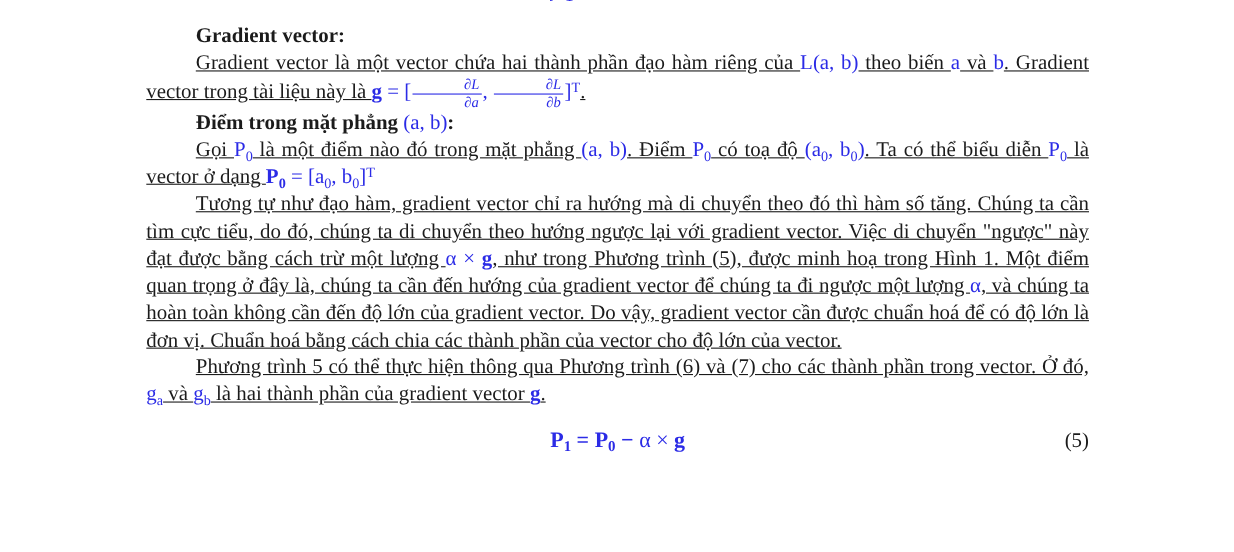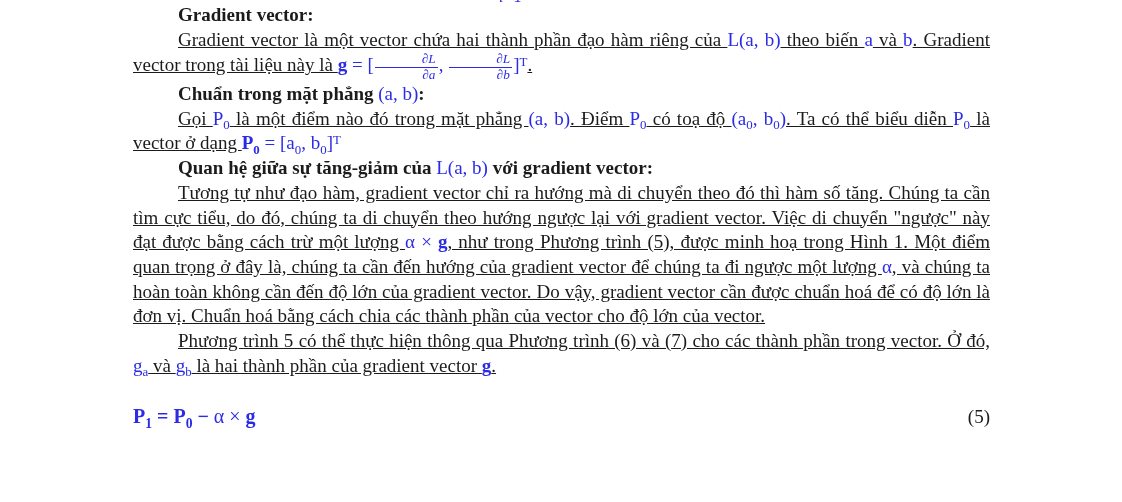--- a/index.html
+++ b/index.html
@@ -12,21 +12,21 @@
   body{
     background:var(--bg);
     overflow:hidden;
     position:relative;
     font-family:"Liberation Serif","DejaVu Serif",serif;
     color:var(--ink);
   }
   .page-column{
     position:absolute;
     left:133px;
-    top:3px;
+    top:21px;
     width:857px;
   }
   .para{
     font-size:19px;
     line-height:1.3;
     text-align:justify;
     text-indent:45px;
     color:var(--ink);
   }
   .heading{font-weight:700;}
@@ -46,23 +46,23 @@
     line-height:1.08;
     color:var(--math);
     font-style:italic;
     margin:0 1px;
   }
   .seg-frac .num{display:block;border-bottom:1.2px solid var(--math);padding:0 2px;}
   .seg-frac .den{display:block;padding:0 2px;}
   
   .equation{
     position:relative;
-    margin-top:26px;
+    margin-top:16px;
     width:100%;
-    text-align:left;
+    text-align:center;
     font-size:20px;
     line-height:1.25;
   }
   .eq-number{
     position:absolute;
     right:0;
     top:1px;
     color:var(--ink);
     font-size:19px;
     font-weight:400;
@@ -82,25 +82,24 @@
 <body>
 
 <span class="top-fragment">i=1</span>
 
 <div class="page-column">
 
   <p class="para heading"><span class="seg-b">Gradient vector:</span></p>
 
   <p class="para"><span class="seg-t">Gradient vector là một vector chứa hai thành phần đạo hàm riêng của </span><span class="seg-m">L(a, b)</span><span class="seg-t"> theo biến </span><span class="seg-m">a</span><span class="seg-t"> và </span><span class="seg-m">b</span><span class="seg-t">. Gradient vector trong tài liệu này là </span><span class="seg-mb">g</span><span class="seg-mo"> = [</span><span class="seg-frac"><span class="num">∂L</span><span class="den">∂a</span></span><span class="seg-mo">, </span><span class="seg-frac"><span class="num">∂L</span><span class="den">∂b</span></span><span class="seg-mo">]</span><span class="seg-m seg-sup">T</span><span class="seg-t">.</span></p>
 
-  <p class="para heading"><span class="seg-b">Chuẩn trong mặt phẳng </span><span class="seg-m">(a, b)</span><span class="seg-b">:</span></p>
+  <p class="para heading"><span class="seg-b">Điểm trong mặt phẳng </span><span class="seg-m">(a, b)</span><span class="seg-b">:</span></p>
 
   <p class="para"><span class="seg-t">Gọi </span><span class="seg-m">P</span><span class="seg-m seg-sub">0</span><span class="seg-t"> là một điểm nào đó trong mặt phẳng </span><span class="seg-m">(a, b)</span><span class="seg-t">. Điểm </span><span class="seg-m">P</span><span class="seg-m seg-sub">0</span><span class="seg-t"> có toạ độ </span><span class="seg-m">(a</span><span class="seg-m seg-sub">0</span><span class="seg-m">, b</span><span class="seg-m seg-sub">0</span><span class="seg-m">)</span><span class="seg-t">. Ta có thể biểu diễn </span><span class="seg-m">P</span><span class="seg-m seg-sub">0</span><span class="seg-t"> là vector ở dạng </span><span class="seg-mb">P</span><span class="seg-mb seg-sub">0</span><span class="seg-mo"> = [</span><span class="seg-m">a</span><span class="seg-m seg-sub">0</span><span class="seg-mo">, </span><span class="seg-m">b</span><span class="seg-m seg-sub">0</span><span class="seg-mo">]</span><span class="seg-m seg-sup">T</span></p>
 
-  <p class="para heading"><span class="seg-b">Quan hệ giữa sự tăng-giảm của </span><span class="seg-m">L(a, b)</span><span class="seg-b"> với gradient vector:</span></p>
 
   <p class="para"><span class="seg-t">Tương tự như đạo hàm, gradient vector chỉ ra hướng mà di chuyển theo đó thì hàm số tăng. Chúng ta cần tìm cực tiểu, do đó, chúng ta di chuyển theo hướng ngược lại với gradient vector. Việc di chuyển "ngược" này đạt được bằng cách trừ một lượng </span><span class="seg-m">α</span><span class="seg-mo"> × </span><span class="seg-mb">g</span><span class="seg-t">, như trong Phương trình (5), được minh hoạ trong Hình 1. Một điểm quan trọng ở đây là, chúng ta cần đến hướng của gradient vector để chúng ta đi ngược một lượng </span><span class="seg-m">α</span><span class="seg-t">, và chúng ta hoàn toàn không cần đến độ lớn của gradient vector. Do vậy, gradient vector cần được chuẩn hoá để có độ lớn là đơn vị. Chuẩn hoá bằng cách chia các thành phần của vector cho độ lớn của vector.</span></p>
 
   <p class="para"><span class="seg-t">Phương trình 5 có thể thực hiện thông qua Phương trình (6) và (7) cho các thành phần trong vector. Ở đó, </span><span class="seg-m">g</span><span class="seg-m seg-sub">a</span><span class="seg-t"> và </span><span class="seg-m">g</span><span class="seg-m seg-sub">b</span><span class="seg-t"> là hai thành phần của gradient vector </span><span class="seg-mb">g</span><span class="seg-t">.</span></p>
 
   <div class="equation">
     <span class="eq-formula"><span class="seg-mb">P</span><span class="seg-mb seg-sub">1</span><span class="seg-mb"> = </span><span class="seg-mb">P</span><span class="seg-mb seg-sub">0</span><span class="seg-mb"> − </span><span class="seg-m">α</span><span class="seg-mo"> × </span><span class="seg-mb">g</span></span>
     <span class="eq-number">(5)</span>
   </div>
 

